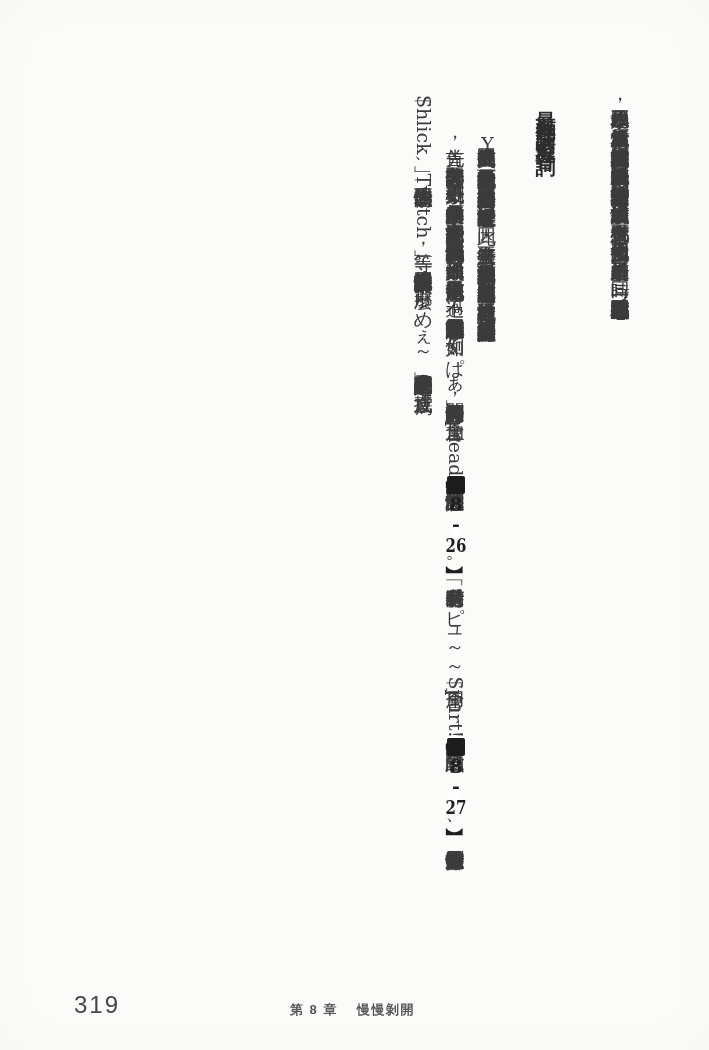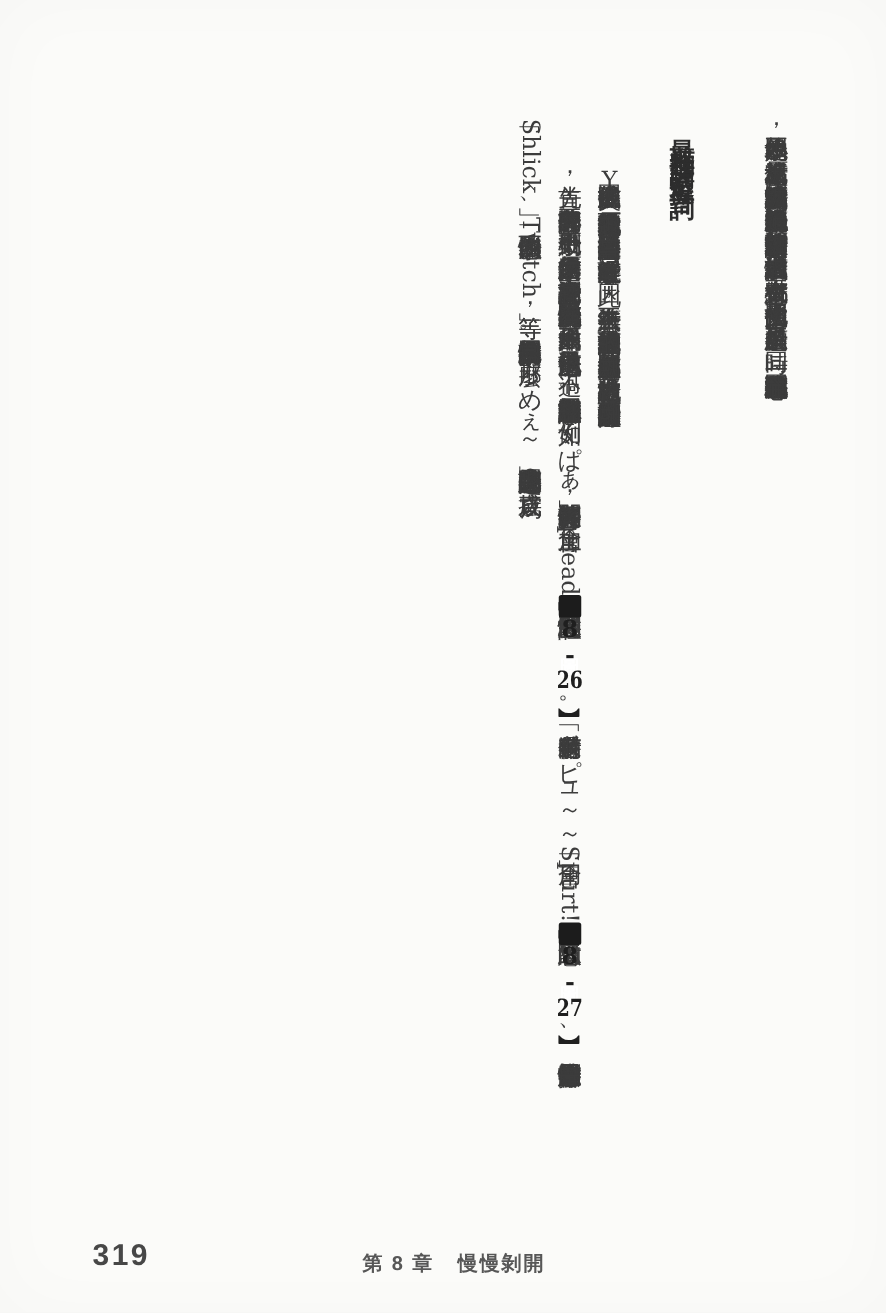--- a/index.html
+++ b/index.html
@@ -73,32 +73,32 @@
   }
   .updash {
     text-orientation: upright;
   }
   
   .page-number {
     position: absolute;
     left: 74px;
     top: 991px;
     font-family: "Liberation Sans", sans-serif;
-    font-weight: bold;
+    font-weight: normal;
     font-size: 24px;
     letter-spacing: 2px;
     color: #474747;
   }
   .chapter-line {
     position: absolute;
     left: 290px;
     top: 1001px;
     font-family: "Liberation Sans", sans-serif;
     font-weight: bold;
-    font-size: 16px;
+    font-size: 13px;
     color: #575757;
     display: flex;
     gap: 19px;
     letter-spacing: 1.5px;
   }
 </style>
 </head>
 <body>
 
 <div class="page">

